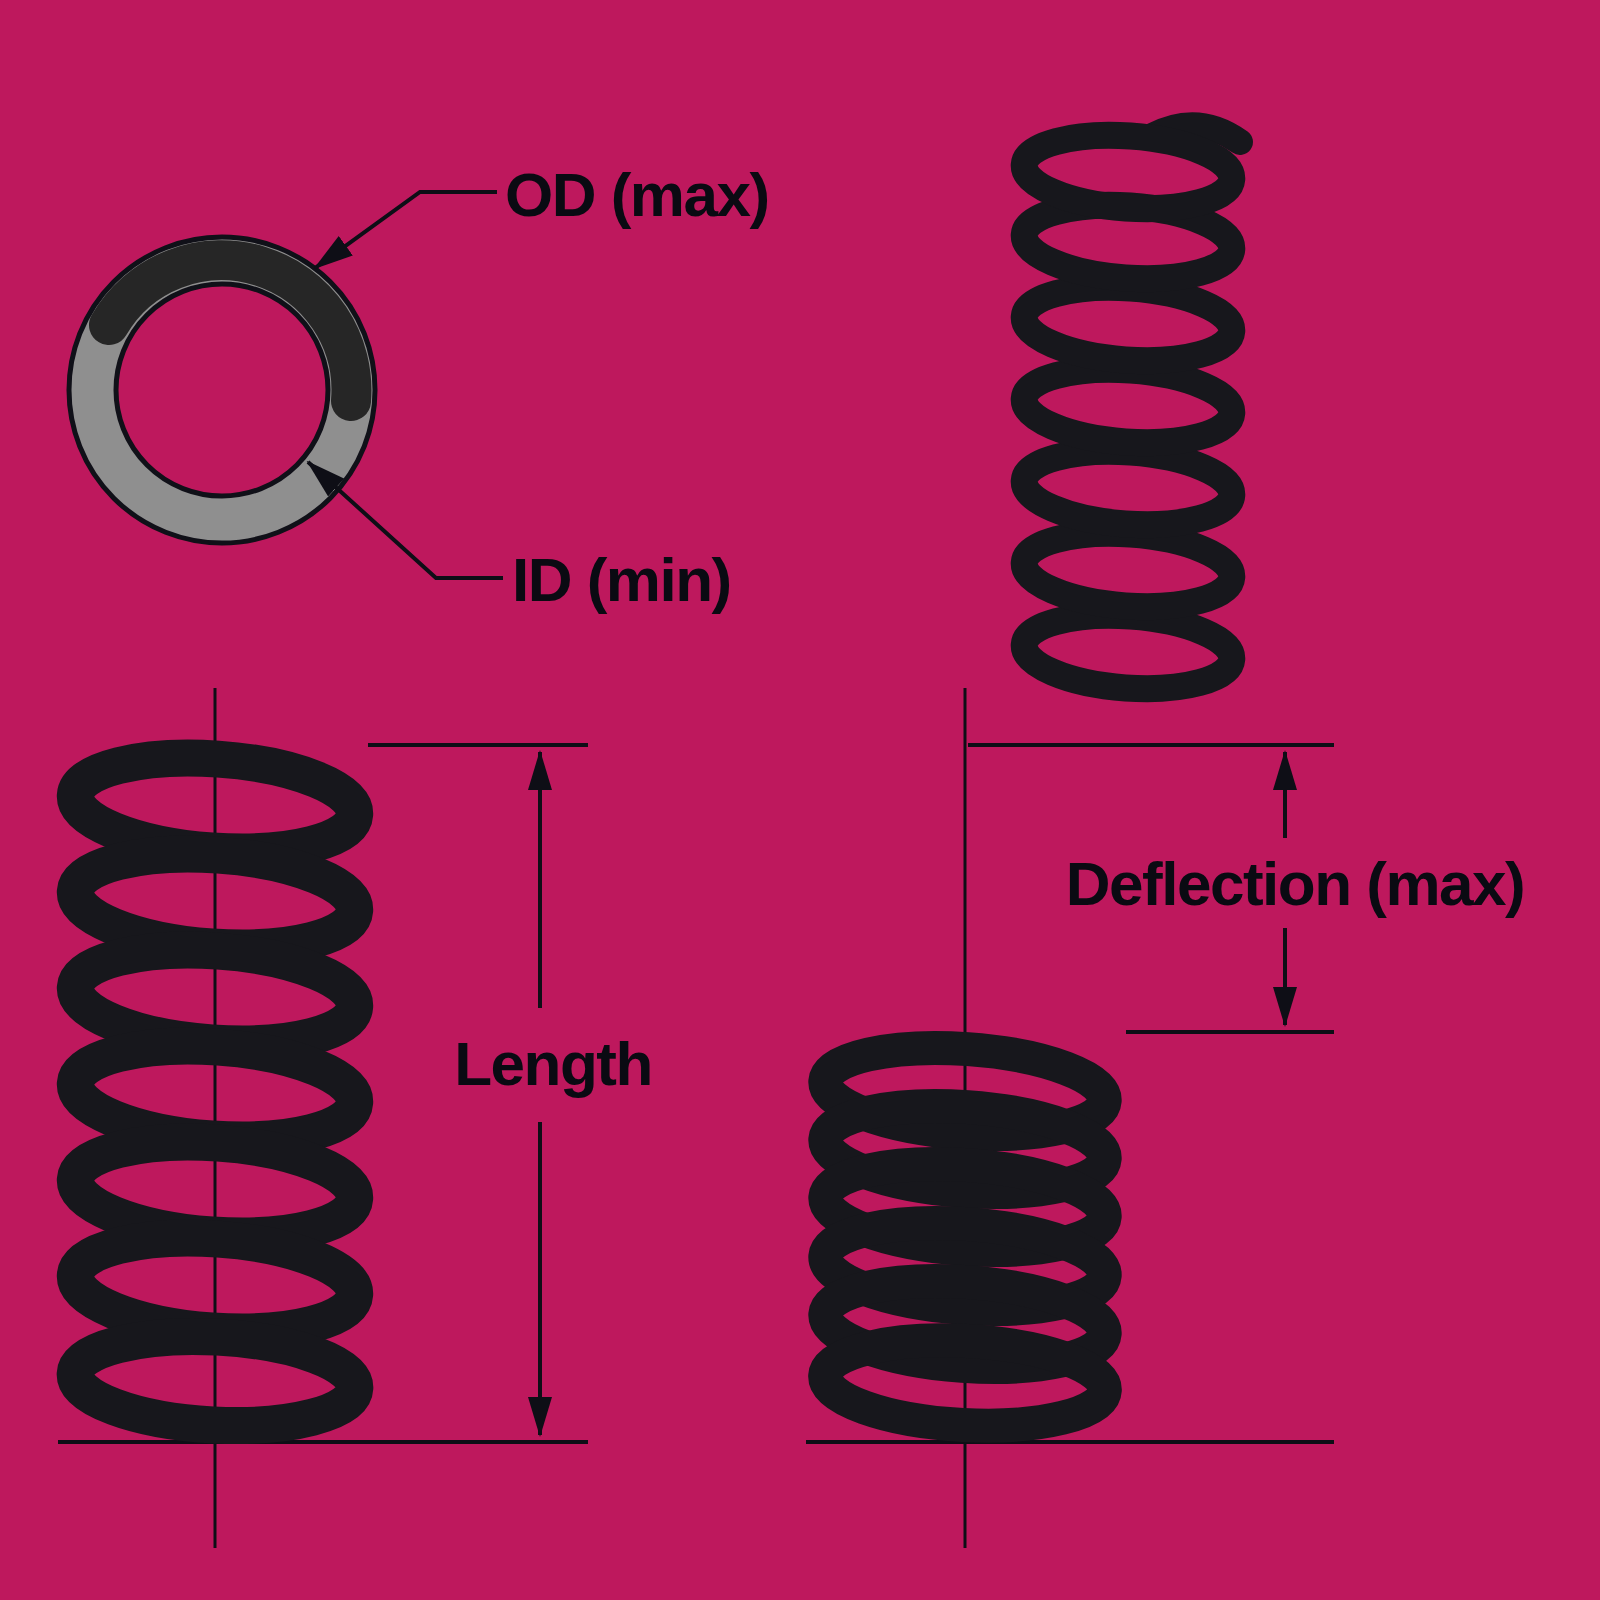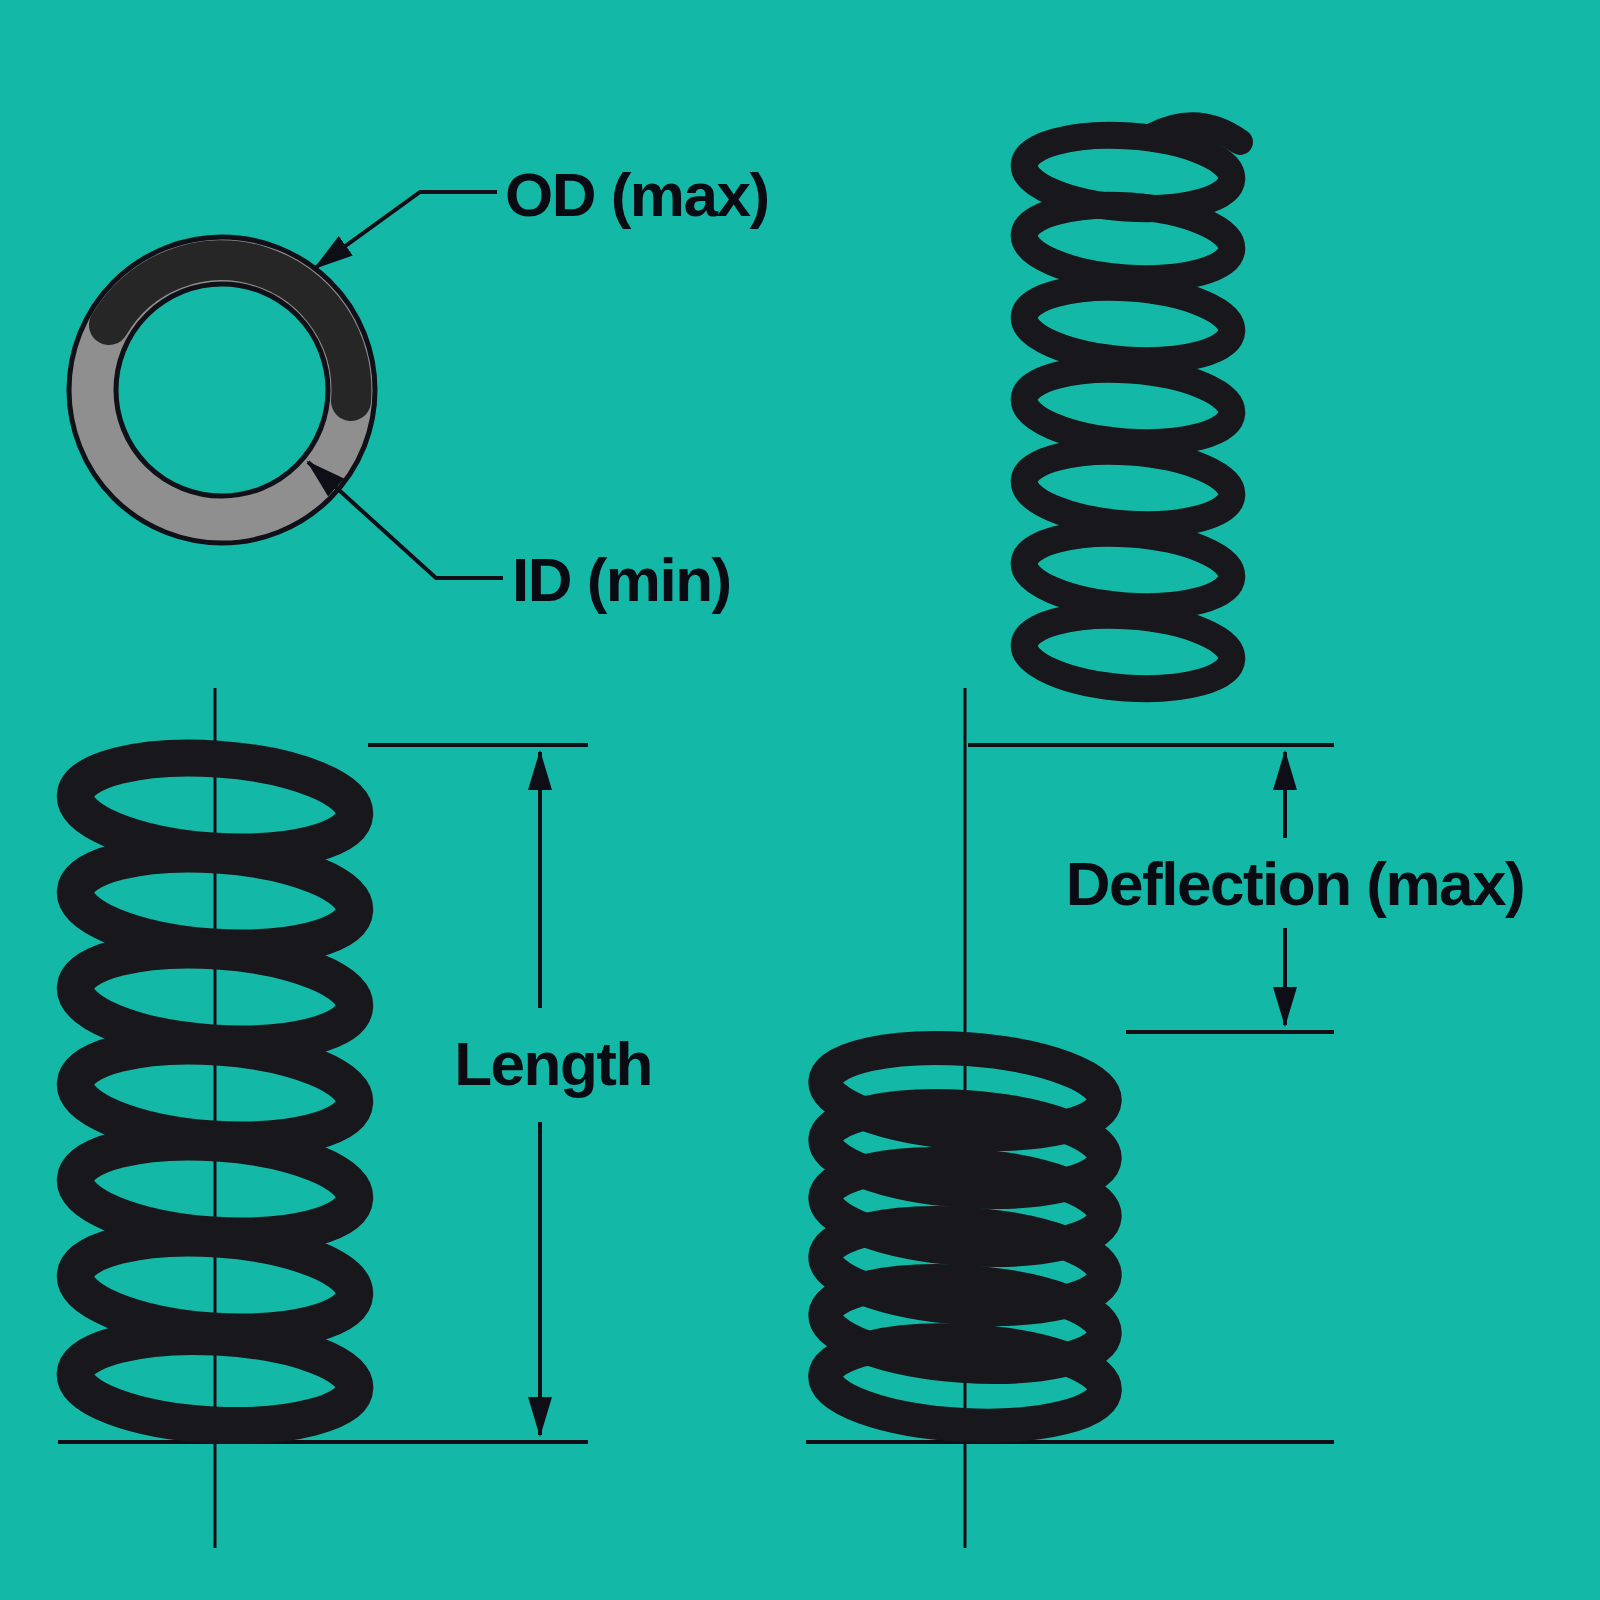--- a/index.html
+++ b/index.html
@@ -1,20 +1,20 @@
 <!DOCTYPE html>
 <html><head>
 <meta charset="utf-8">
 <style>
   html, body { margin: 0; padding: 0; background: #ffffff; }
   .canvas {
     position: relative;
     width: 1600px;
     height: 1600px;
-    background: #14b8a6;
+    background: #be185d;
     overflow: hidden;
   }
   svg { position: absolute; inset: 0; }
   .ink   { stroke: #0e0e16; stroke-width: 4; fill: none; }
   .center{ stroke: #0e0e16; stroke-width: 3; fill: none; }
   .coilL { stroke: #17171c; stroke-width: 37; fill: none; }
   .coilC { stroke: #17171c; stroke-width: 34; fill: none; }
   .coilS { stroke: #17171c; stroke-width: 27; fill: none; }
   .lbl {
     font-family: "Liberation Sans", sans-serif;

